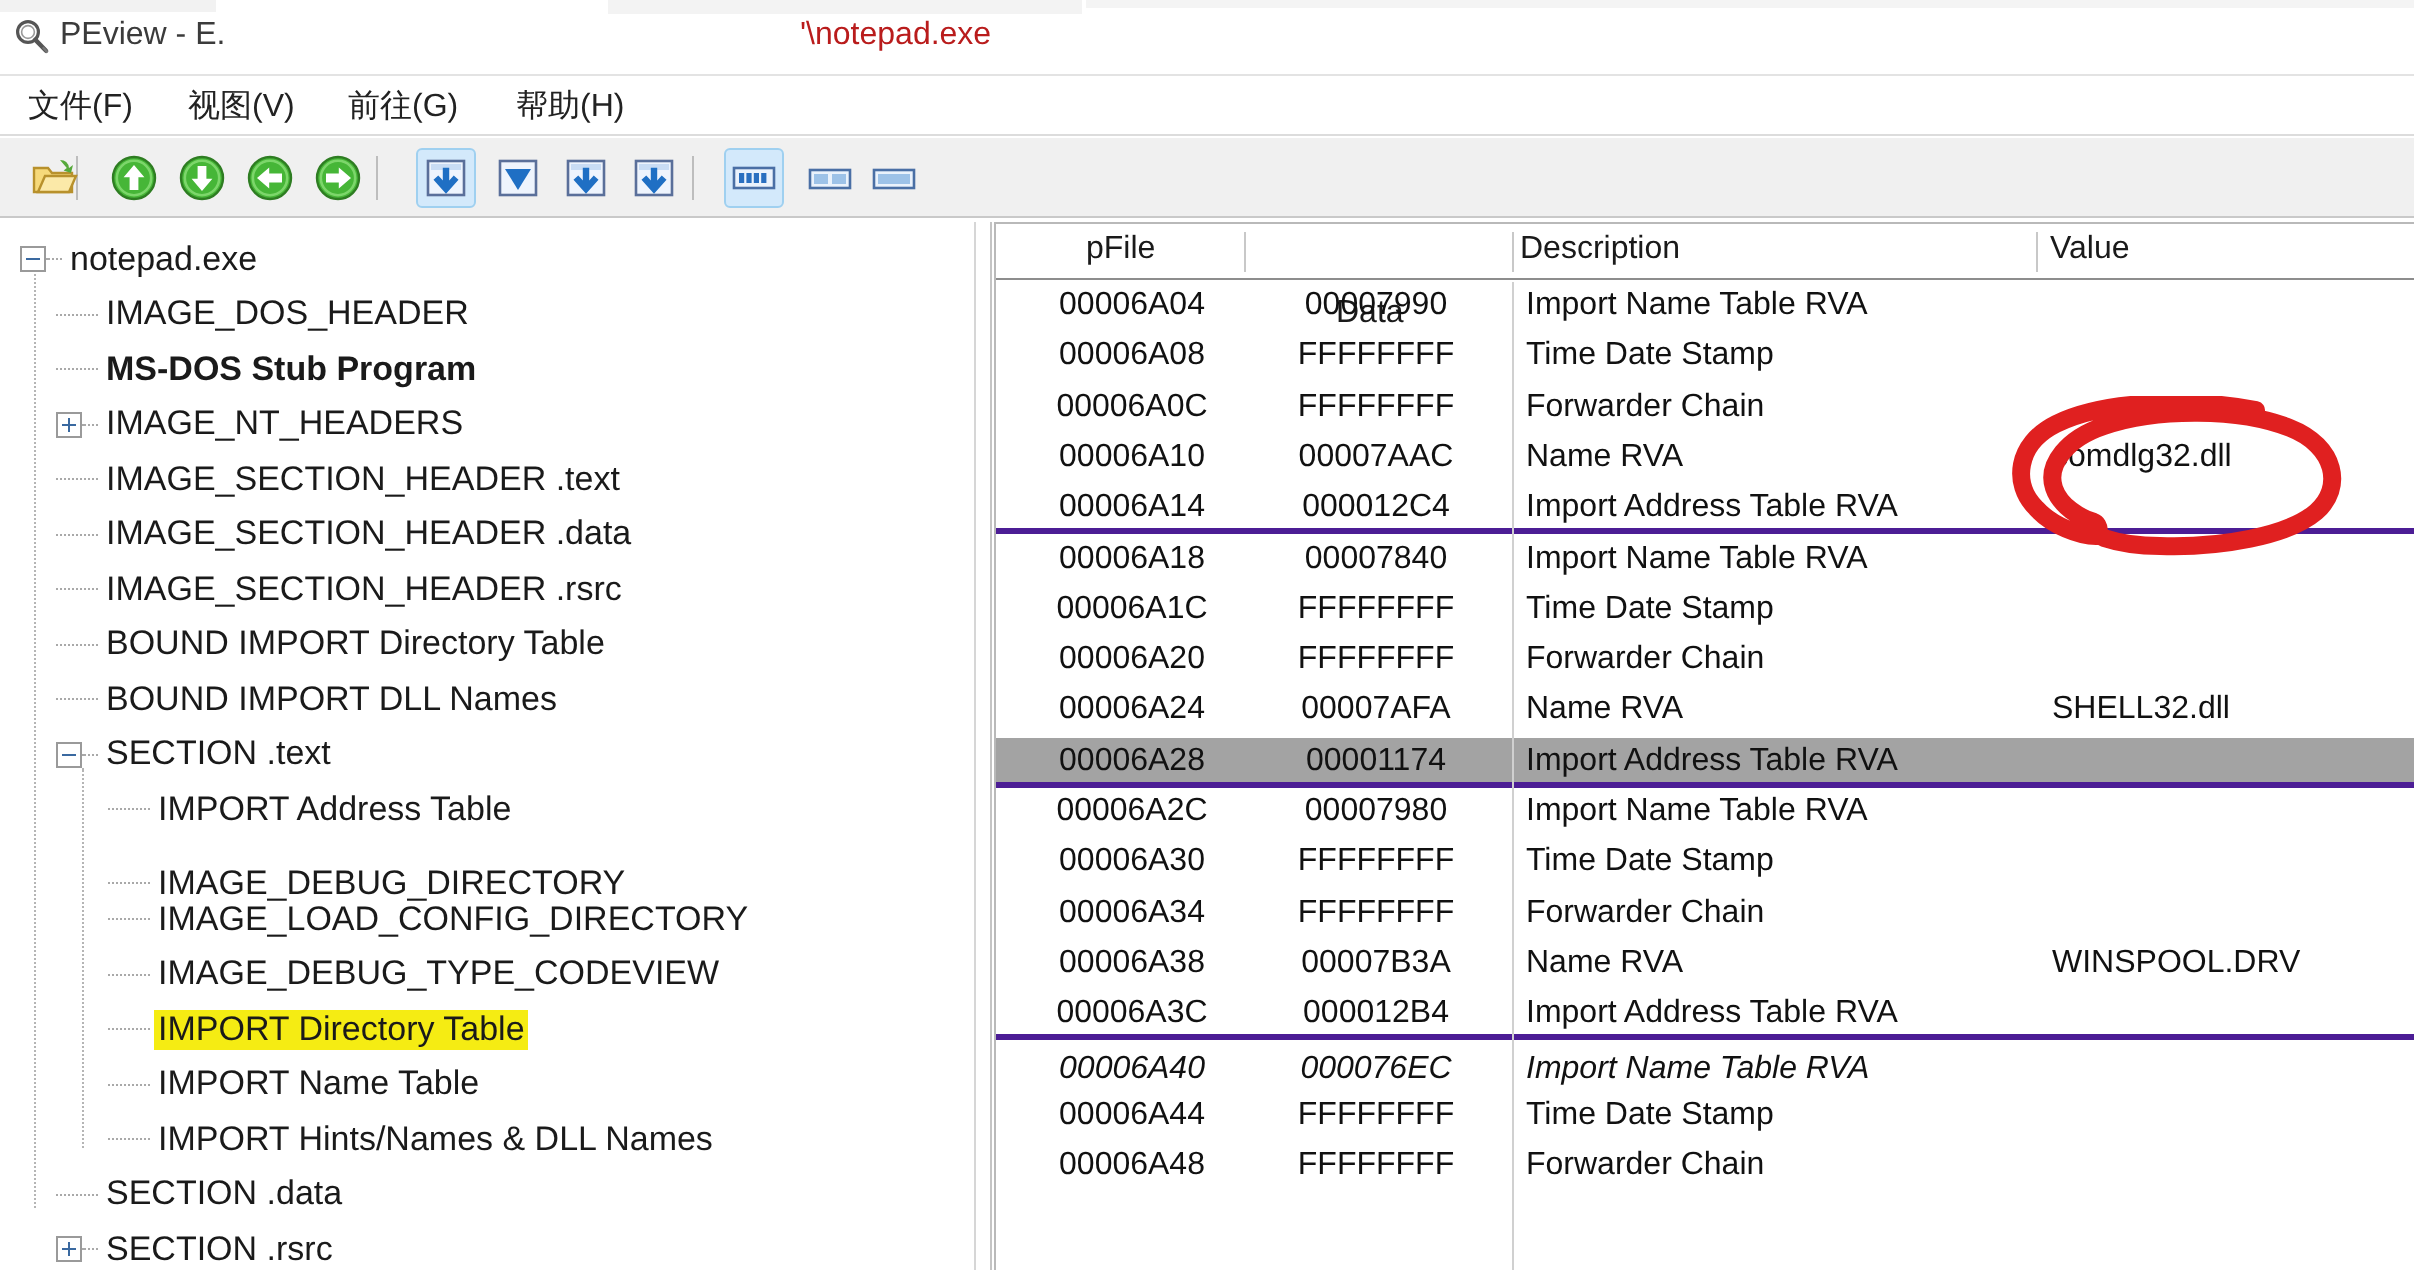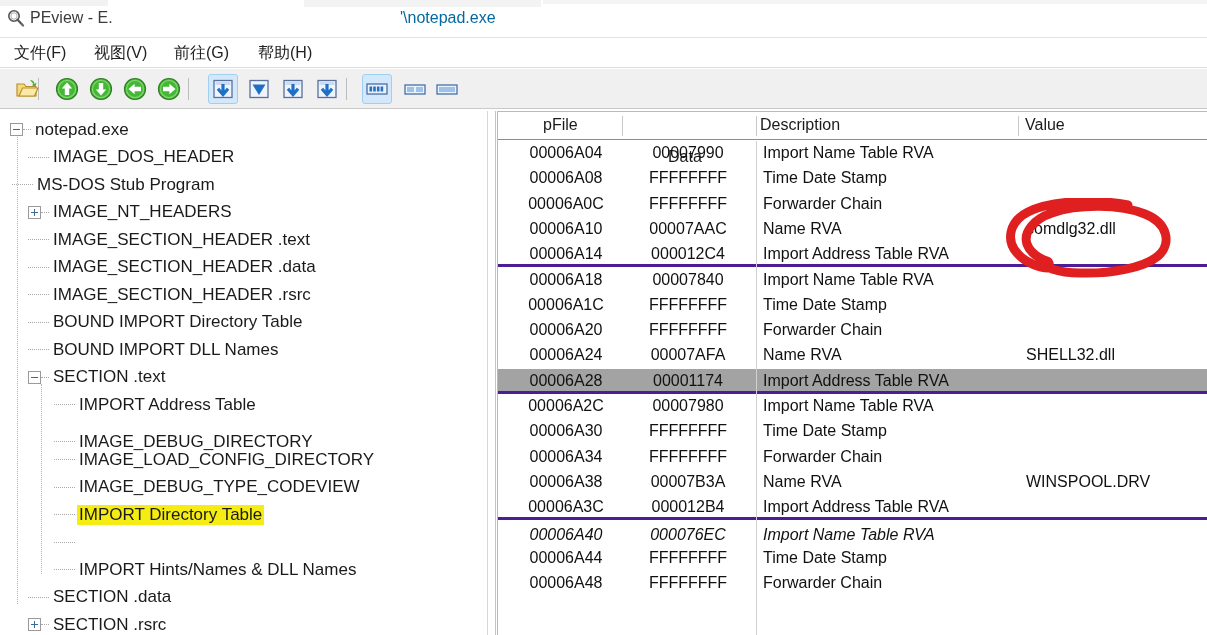--- a/index.html
+++ b/index.html
@@ -39,21 +39,21 @@
   .title-icon {
     position: absolute; left: 6px; top: 9px; width: 20px; height: 20px;
   }
   .title-text {
     position: absolute; left: 30px; top: 9px;
     font-size: 16px; color: #3b3b3b;
     white-space: pre;
   }
   .title-text2 {
     position: absolute; left: 400px; top: 9px;
-    font-size: 16px; color: #0369a1;
+    font-size: 16px; color: #b91c1c;
     white-space: pre;
   }
   
   .title-occluder {
     position: absolute; left: 178px; top: 0px; width: 126px; height: 37px;
     background: #ffffff;
   }
 
   
   .menubar {
@@ -325,34 +325,34 @@
     </div>
 
   <div class="split-line" style="left:487px"></div>
   <div class="split-line" style="left:495px;background:#c4c4c4"></div>
 
   <div class="treepanel" id="treepanel">
       <div class="vline" style="left: 17px; top: 23px; height: 469.5px;"></div>
       <div class="vline" style="left: 41px; top: 272.5px; height: 190.5px;"></div>
       <div class="tree-row" style="top: 5px; left: 10px;"><span class="tg"></span><span class="dash" style="width: 8px;"></span><span class="tree-label">notepad.exe</span></div>
       <div class="tree-row" style="top: 32.5px; left: 28px;"><span class="dash" style="width: 21px;"></span><span class="tree-label">IMAGE_DOS_HEADER</span></div>
-      <div class="tree-row" style="top: 60px; left: 12px;"><span class="dash" style="width: 21px;"></span><span class="tree-label">MS-DOS Stub Program</span></div>
+      <div class="tree-row" style="top: 60px; left: 28px; font-weight: bold;"><span class="dash" style="width: 21px;"></span><span class="tree-label">MS-DOS Stub Program</span></div>
       <div class="tree-row" style="top: 87.5px; left: 28px;"><span class="tg plus"></span><span class="dash" style="width: 8px;"></span><span class="tree-label">IMAGE_NT_HEADERS</span></div>
       <div class="tree-row" style="top: 115px; left: 28px;"><span class="dash" style="width: 21px;"></span><span class="tree-label">IMAGE_SECTION_HEADER .text</span></div>
       <div class="tree-row" style="top: 142.5px; left: 28px;"><span class="dash" style="width: 21px;"></span><span class="tree-label">IMAGE_SECTION_HEADER .data</span></div>
       <div class="tree-row" style="top: 170px; left: 28px;"><span class="dash" style="width: 21px;"></span><span class="tree-label">IMAGE_SECTION_HEADER .rsrc</span></div>
       <div class="tree-row" style="top: 197.5px; left: 28px;"><span class="dash" style="width: 21px;"></span><span class="tree-label">BOUND IMPORT Directory Table</span></div>
       <div class="tree-row" style="top: 225px; left: 28px;"><span class="dash" style="width: 21px;"></span><span class="tree-label">BOUND IMPORT DLL Names</span></div>
       <div class="tree-row" style="top: 252.5px; left: 28px;"><span class="tg"></span><span class="dash" style="width: 8px;"></span><span class="tree-label">SECTION .text</span></div>
       <div class="tree-row" style="top: 280px; left: 54px;"><span class="dash" style="width: 21px;"></span><span class="tree-label">IMPORT Address Table</span></div>
       <div class="tree-row" style="top: 317px; left: 54px;"><span class="dash" style="width: 21px;"></span><span class="tree-label">IMAGE_DEBUG_DIRECTORY</span></div>
       <div class="tree-row" style="top: 335px; left: 54px;"><span class="dash" style="width: 21px;"></span><span class="tree-label">IMAGE_LOAD_CONFIG_DIRECTORY</span></div>
       <div class="tree-row" style="top: 362.5px; left: 54px;"><span class="dash" style="width: 21px;"></span><span class="tree-label">IMAGE_DEBUG_TYPE_CODEVIEW</span></div>
       <div class="tree-row" style="top: 390px; left: 54px;"><span class="dash" style="width: 21px;"></span><span class="tree-label hl">IMPORT Directory Table</span></div>
-      <div class="tree-row" style="top: 417.5px; left: 54px;"><span class="dash" style="width: 21px;"></span></div>
+      <div class="tree-row" style="top: 417.5px; left: 54px;"><span class="dash" style="width: 21px;"></span><span class="tree-label">IMPORT Name Table</span></div>
       <div class="tree-row" style="top: 445px; left: 54px;"><span class="dash" style="width: 21px;"></span><span class="tree-label">IMPORT Hints/Names &amp; DLL Names</span></div>
       <div class="tree-row" style="top: 472.5px; left: 28px;"><span class="dash" style="width: 21px;"></span><span class="tree-label">SECTION .data</span></div>
       <div class="tree-row" style="top: 500px; left: 28px;"><span class="tg plus"></span><span class="dash" style="width: 8px;"></span><span class="tree-label">SECTION .rsrc</span></div>
     </div>
 
   <div class="tablepanel">
     <div class="thead" id="thead">
         <div class="th-sep" style="left: 124px;"></div>
         <div class="th-sep" style="left: 258px;"></div>
         <div class="th-sep" style="left: 520px;"></div>

